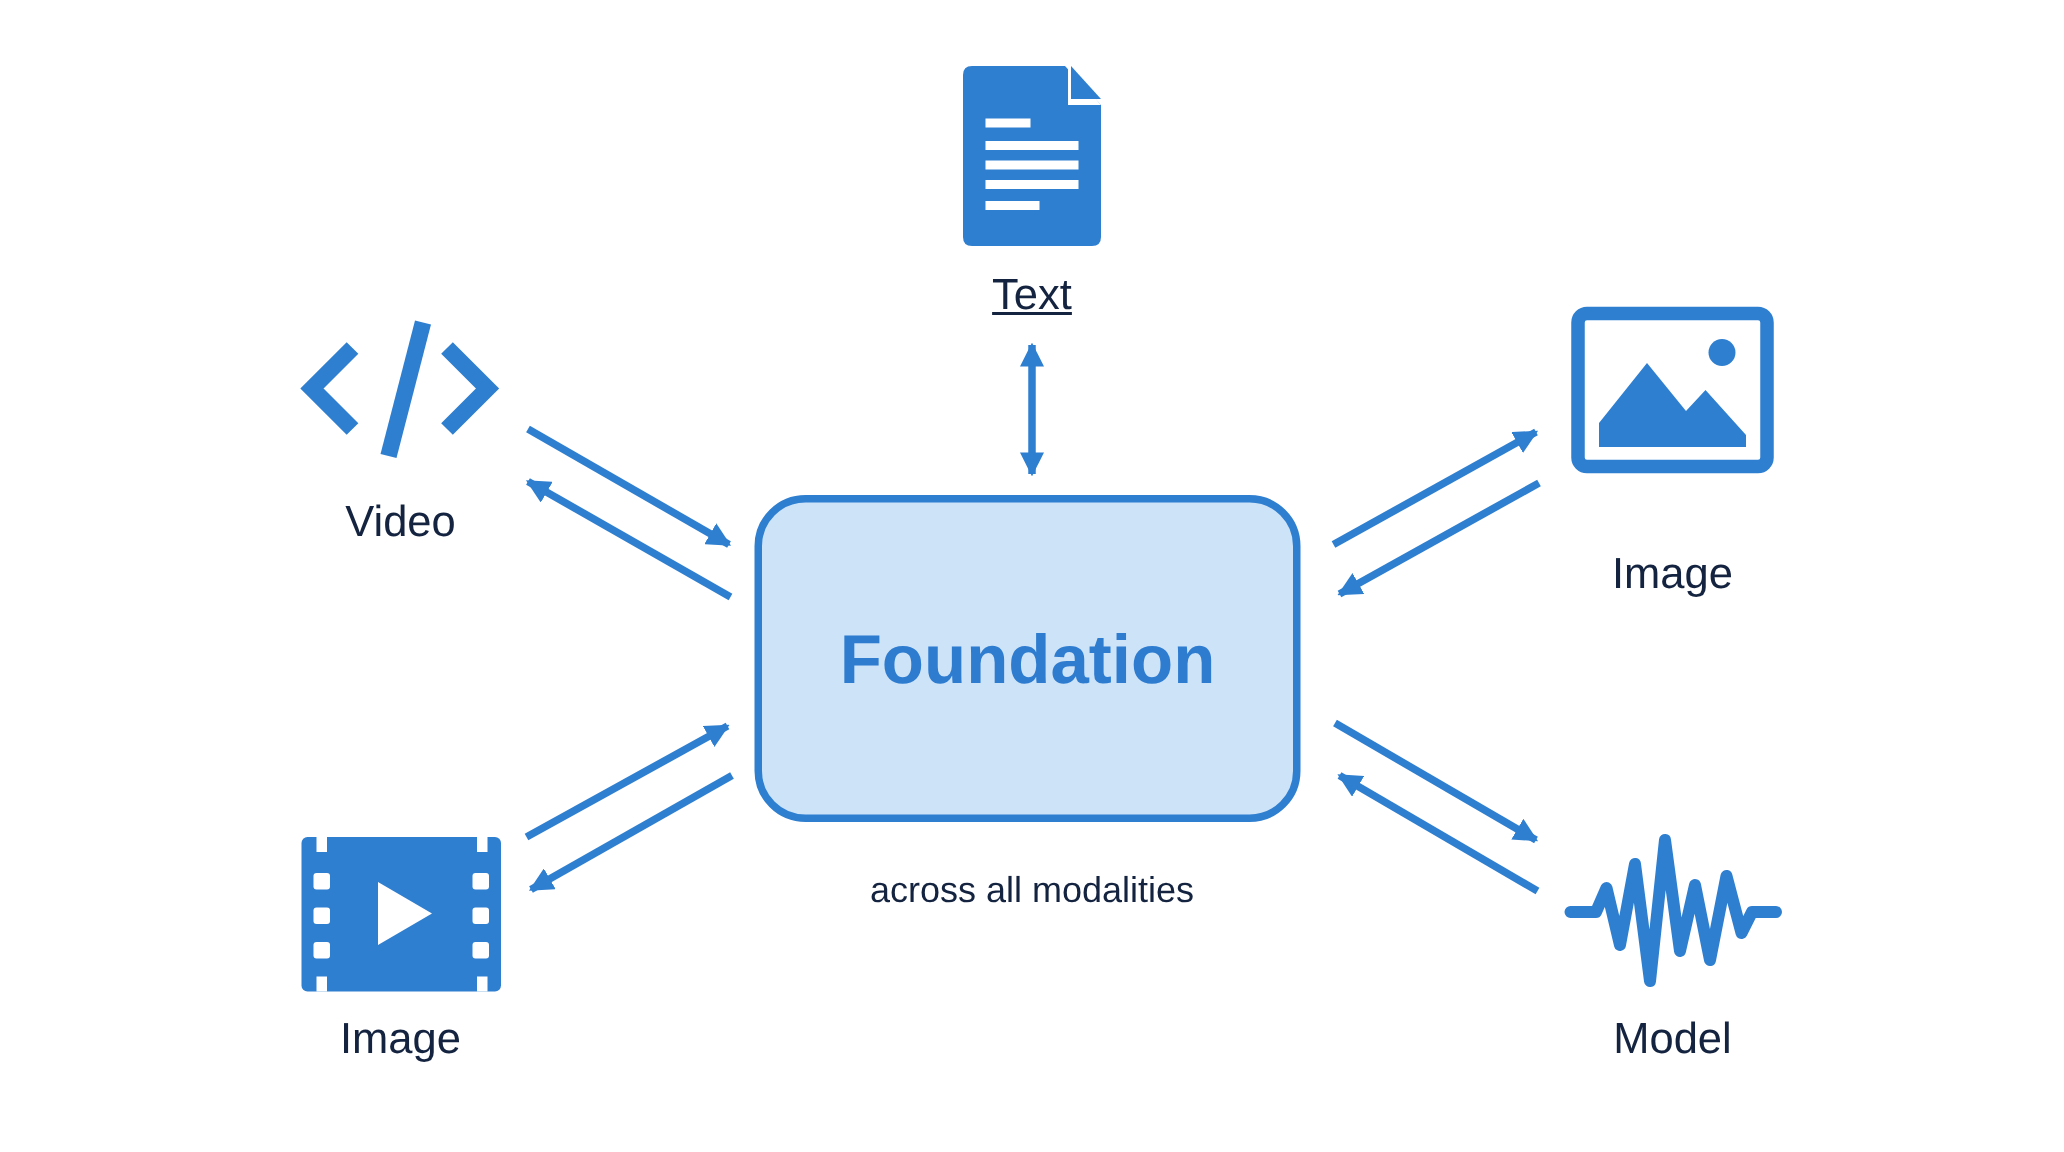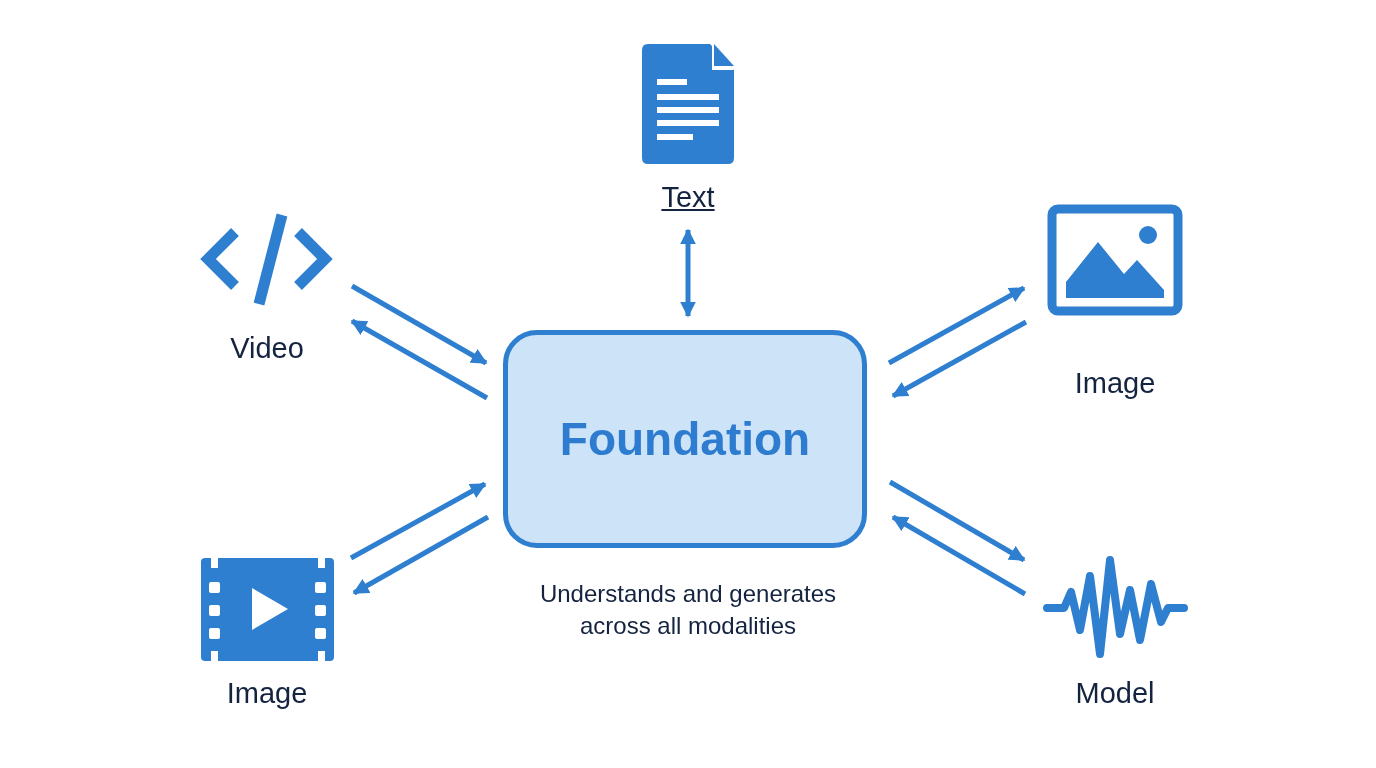--- a/index.html
+++ b/index.html
@@ -106,21 +106,20 @@
   <line x1="1025" y1="594" x2="893" y2="517" stroke="#2f7fd0" stroke-width="5" marker-end="url(#ah)"></line>
 
   <polyline points="1047,608 1064,608 1071,592 1080,630 1090,576 1100,654 1110,560 1120,634 1130,590 1140,640 1151,584 1161,622 1168,608 1184,608" fill="none" stroke="#2f7fd0" stroke-width="8" stroke-linecap="round" stroke-linejoin="round"></polyline>
 </svg>
 
 <div class="hub">
   <div class="hub-line">Foundation</div>
 </div>
 
 <div class="caption">
-  <div>Understands and generates</div>
   <div>across all modalities</div>
 </div>
 
 <div class="label" style="left:588px; top:180px;text-decoration:underline;">Text</div>
 <div class="label" style="left:167px; top:331px;">Video</div>
 <div class="label" style="left:1015px; top:328px;margin-top:38px;">Image</div>
 <div class="label" style="left:167px; top:676px;">Image</div>
 <div class="label" style="left:1015px; top:676px;">Model</div>
 
 </body></html>

